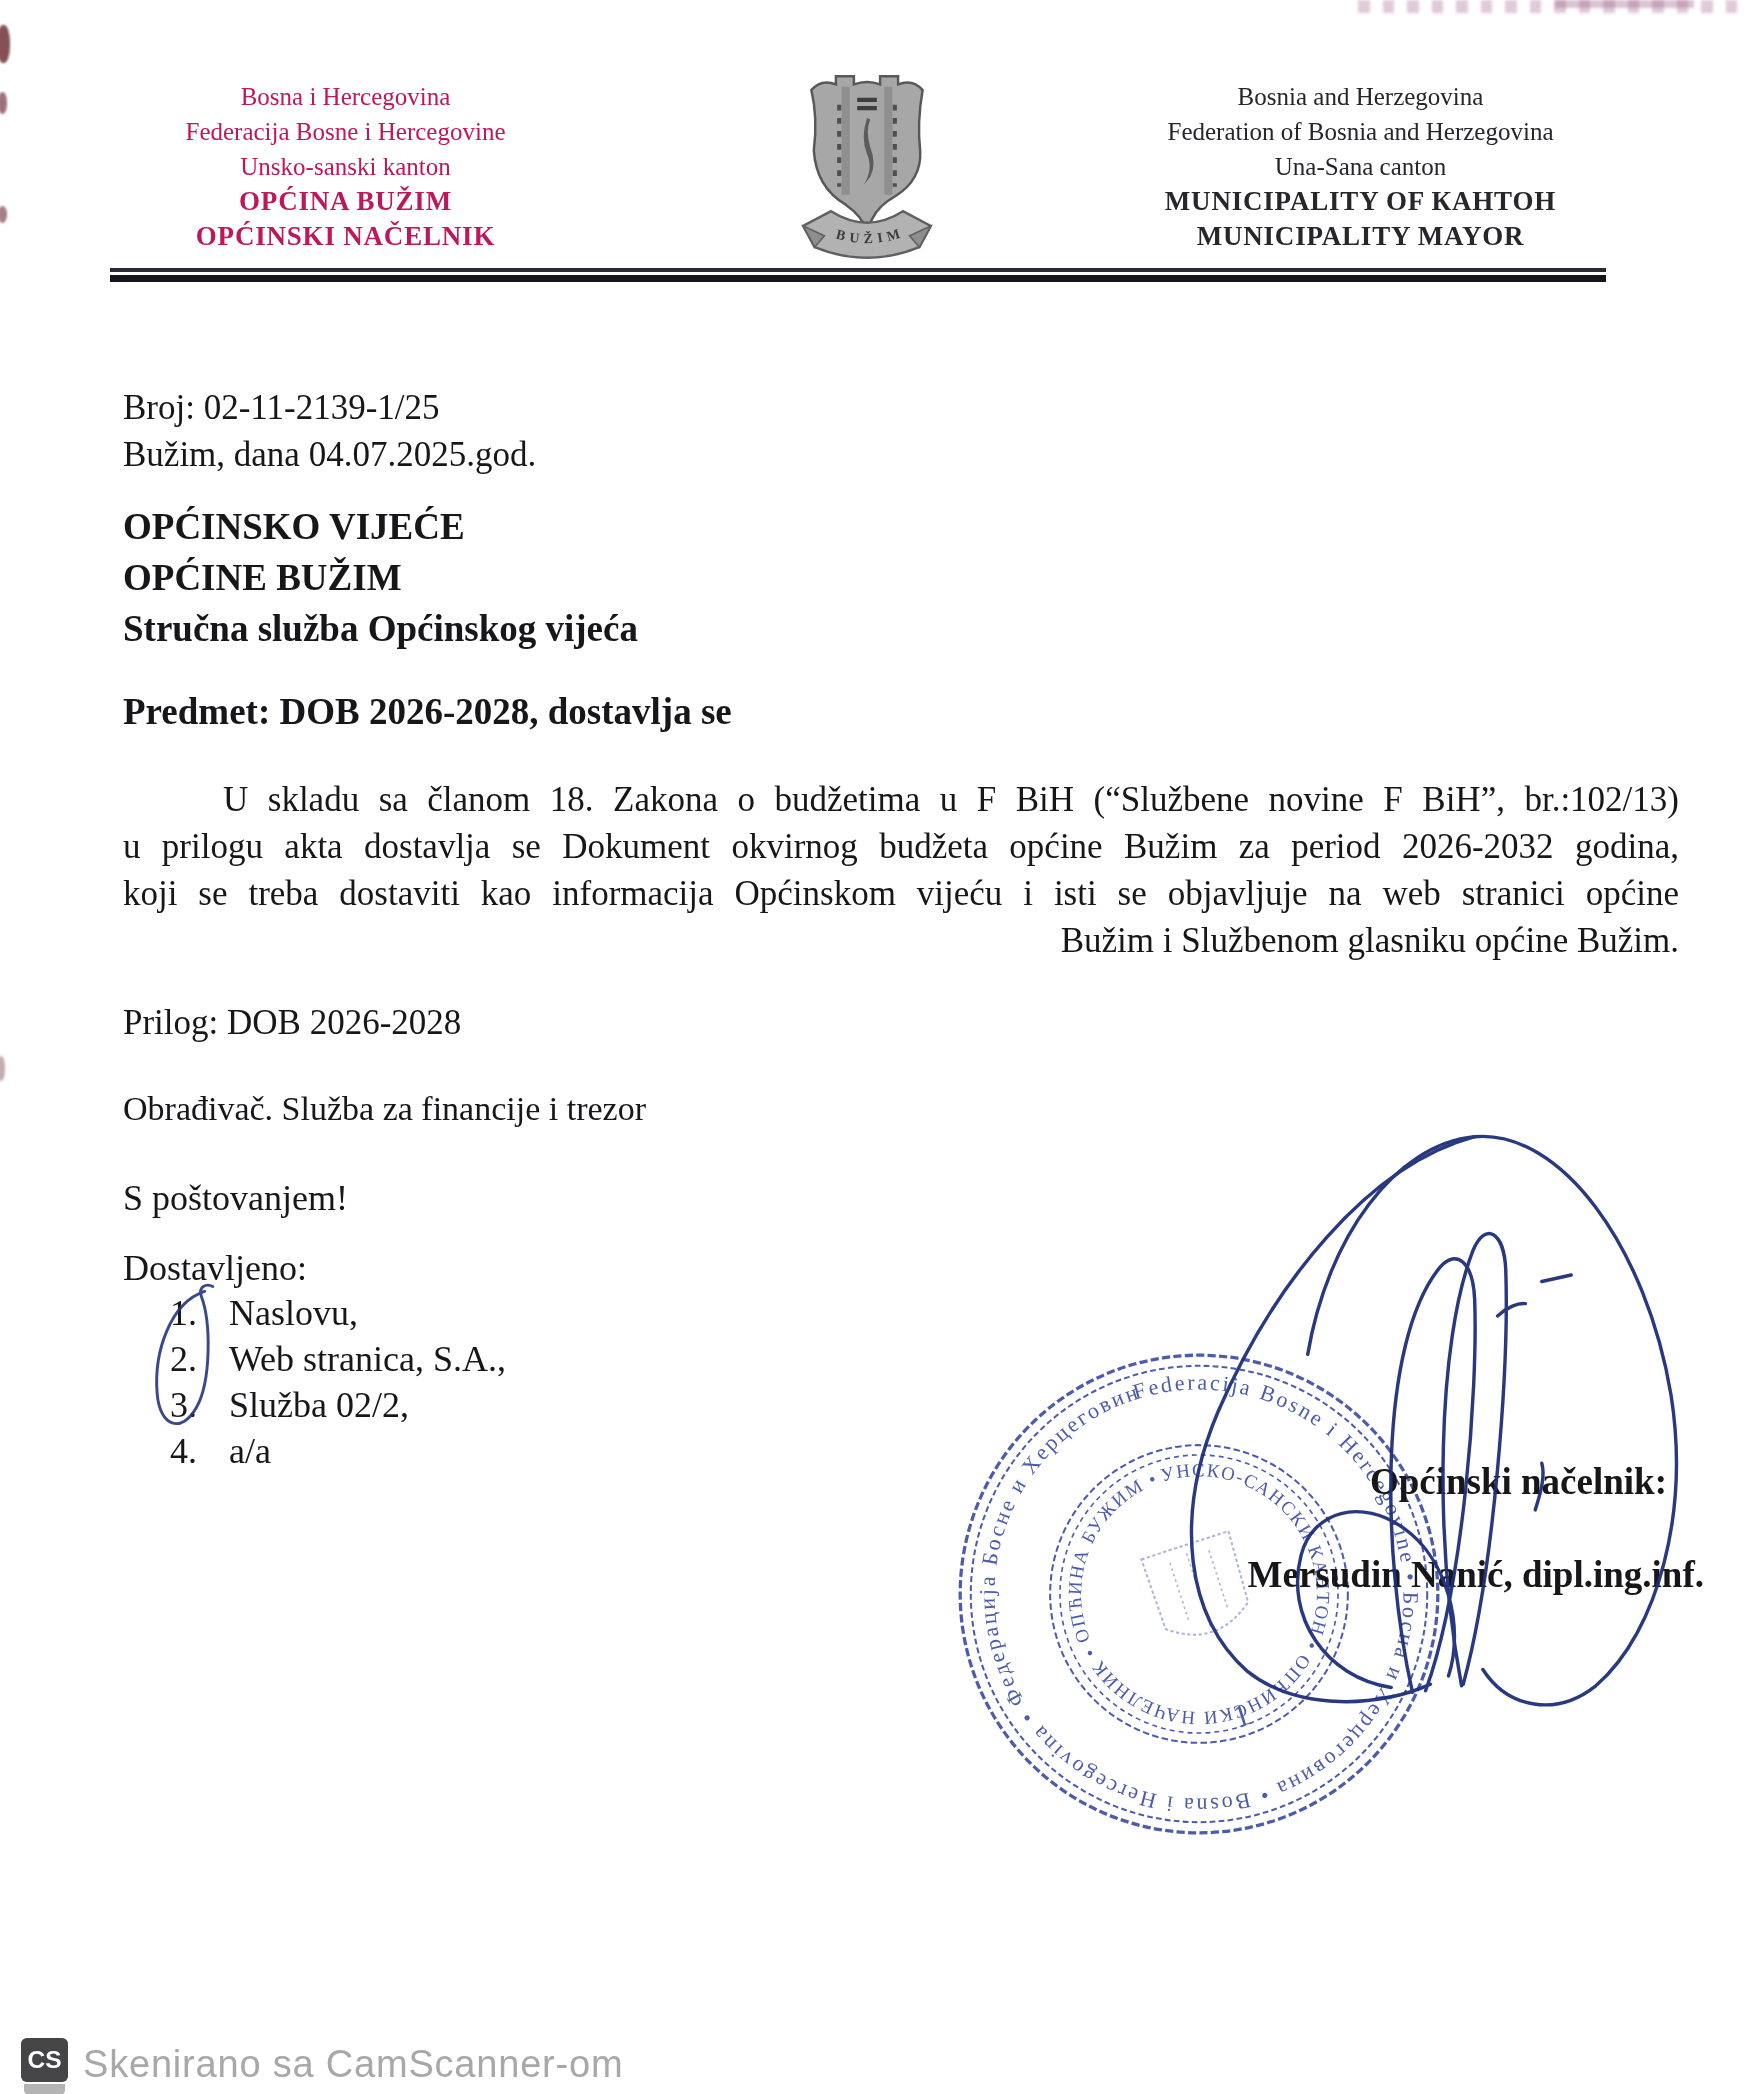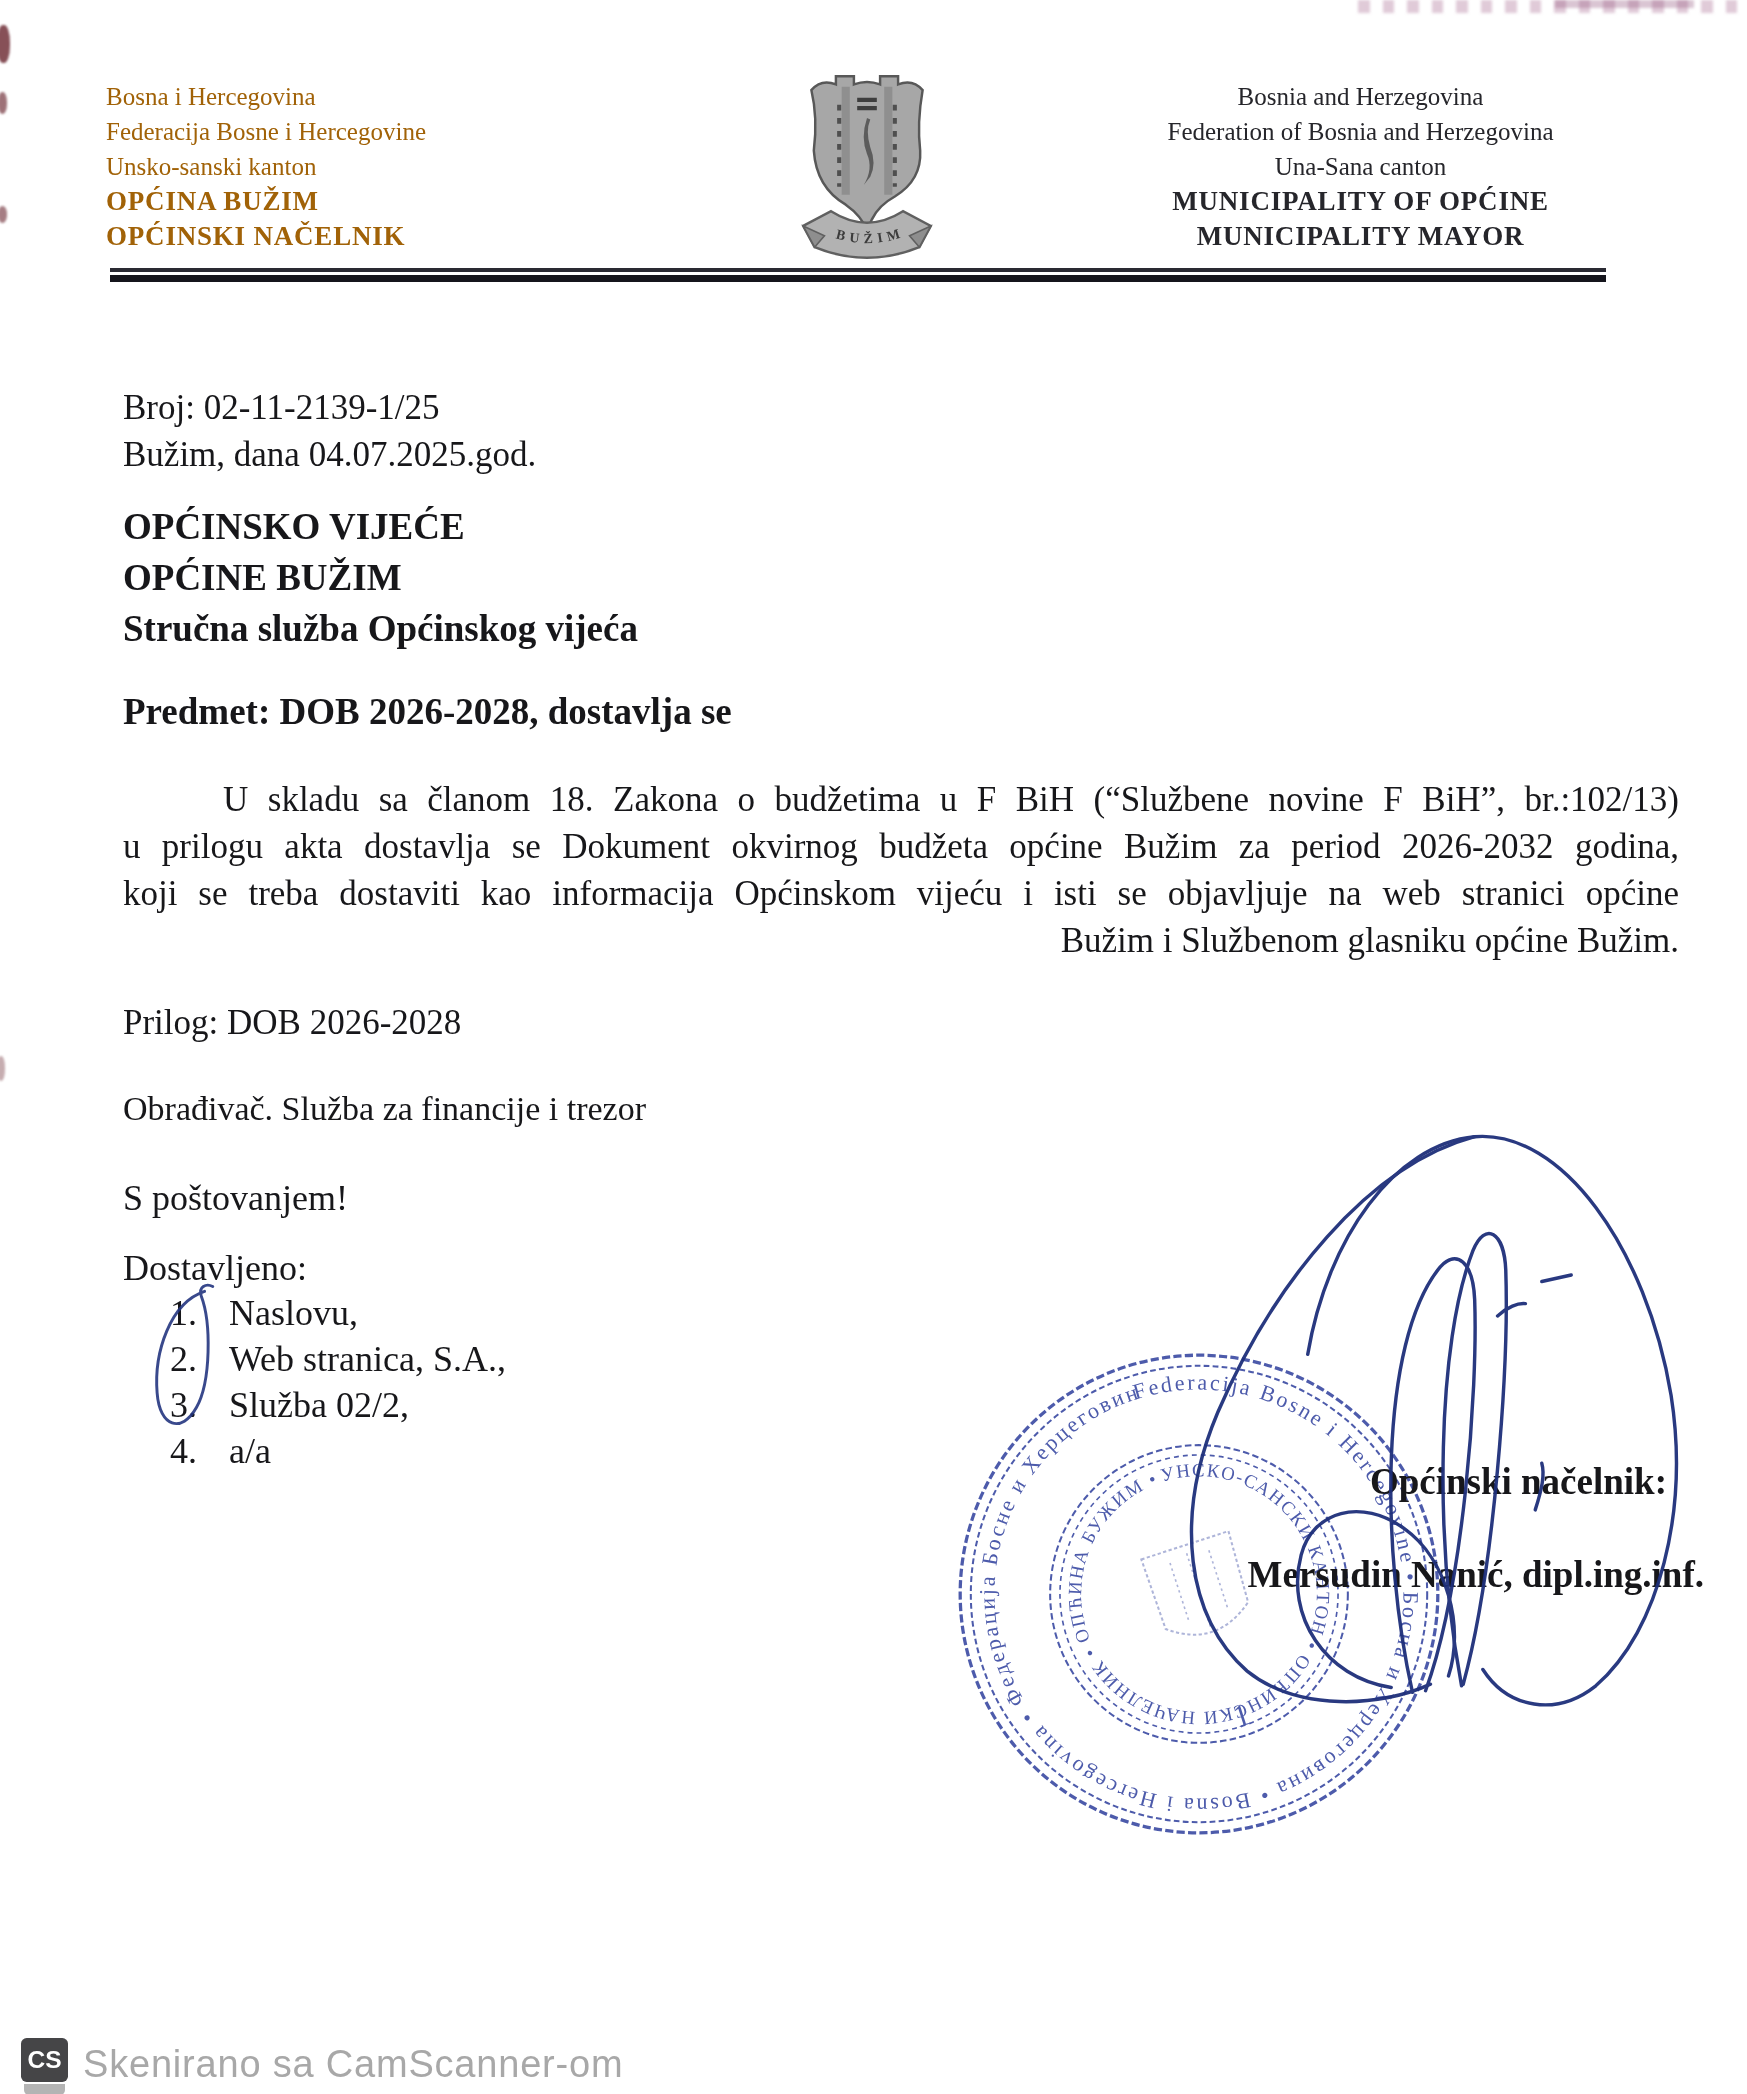--- a/index.html
+++ b/index.html
@@ -6,22 +6,22 @@
   .page{
     position:relative;
     width:1748px;height:2095px;
     background:#ffffff;
     overflow:hidden;
     font-family:"Liberation Serif", serif;
     color:#17171a;
   }
   
   .lh-left{
-    position:absolute;left:106px;top:79px;width:491px;
-    text-align:left;font-size:25px;line-height:35px;color:#a16207;
+    position:absolute;left:100px;top:79px;width:491px;
+    text-align:center;font-size:25px;line-height:35px;color:#be185d;
   }
   .lh-right{
     position:absolute;left:1105px;top:79px;width:511px;
     text-align:center;font-size:25px;line-height:35px;color:#26262b;
   }
   .lh-bold{font-weight:700;font-size:27px;letter-spacing:0.8px;}
   .emblem{position:absolute;left:795px;top:72px;width:144px;height:190px;filter:blur(0.5px);}
   .rule{position:absolute;left:110px;top:268px;width:1496px;filter:blur(0.3px);}
   .rule .thin{height:4.1px;background:#2a2a33;}
   .rule .thick{height:7.4px;background:#15151c;margin-top:2.5px;}
@@ -98,21 +98,21 @@
       </defs>
     <text font-size="17" font-weight="700" fill="#3c3c3c" letter-spacing="6" font-family="Liberation Serif, serif">
       <textPath href="#bannerArc" startOffset="14">BUŽIM</textPath>
     </text>
   </svg>
 
   <div class="lh-right">
     <div>Bosnia and Herzegovina</div>
     <div>Federation of Bosnia and Herzegovina</div>
     <div>Una-Sana canton</div>
-    <div class="lh-bold">MUNICIPALITY OF OPĆINE</div>
+    <div class="lh-bold">MUNICIPALITY OF КАНТОН</div>
     <div class="lh-bold">MUNICIPALITY MAYOR</div>
   </div>
 
   <div class="rule">
     <div class="thin"></div>
     <div class="thick"></div>
   </div>
 
   <div class="ref">
     <div>Broj: 02-11-2139-1/25</div>

